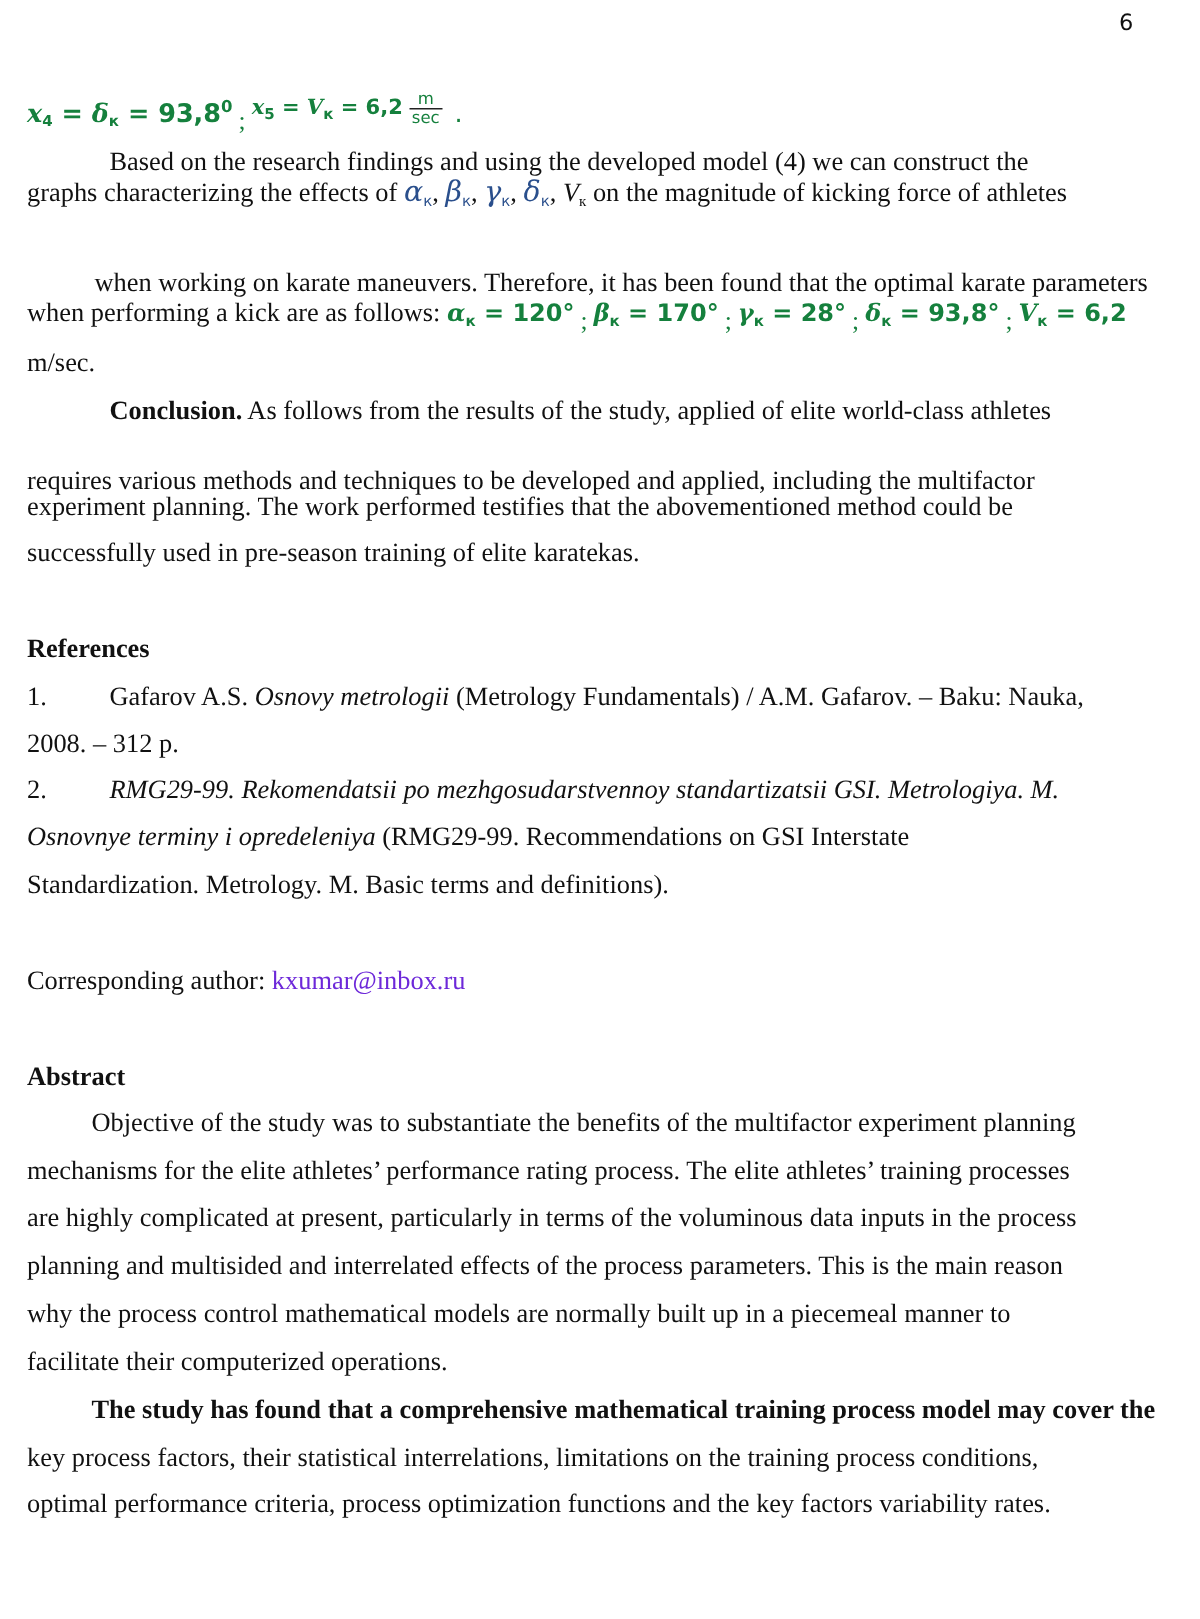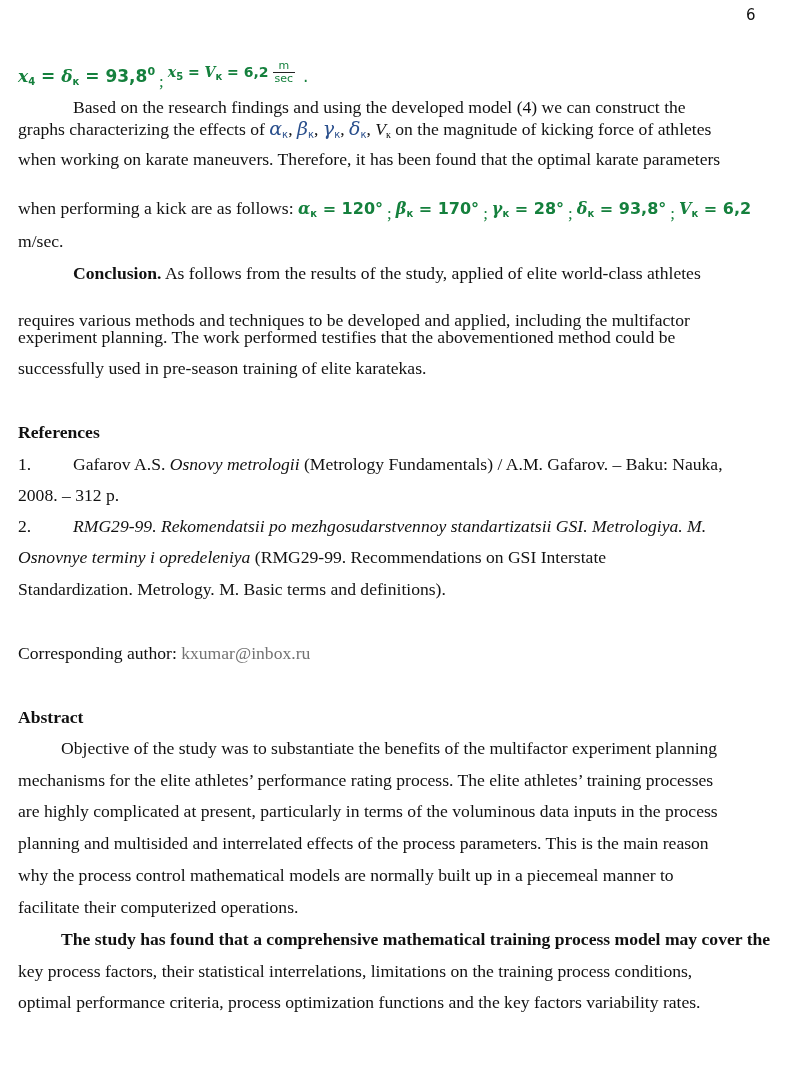--- a/index.html
+++ b/index.html
@@ -69,39 +69,39 @@
       vertical-align: middle;
       text-align: center;
       font-family: "DejaVu Sans", sans-serif;
       font-weight: normal;
       font-size: 11px;
       line-height: 12px;
       margin-left: 4px;
     }
     .frac .num { display: block; border-bottom: 1px solid #222; padding: 0 2px; }
     .frac .den { display: block; padding: 0 2px; }
-    .link { color: #737373; }
+    .link { color: #6d28d9; }
     .num-label { display: inline-block; width: 55px; }
   </style>
 </head>
 <body>
 
 <div class="page-number">6</div>
 
 <div class="line math" style="top:60px; font-size:17px;">
   <span class="mathi">x</span><span class="sub">4</span><span> = </span><span class="mathi">δ</span><span class="sub">к</span><span> = 93,8</span><sup style="font-size:11px;">0</sup><span class="sep">;</span><span style="font-size:14px; vertical-align:5px;"><span class="mathi">x</span><span class="sub">5</span><span> = </span><span class="mathi">V</span><span class="sub">к</span><span> = 6,2</span><span class="frac"><span class="num">m</span><span class="den">sec</span></span></span><span style="font-weight:normal; margin-left:8px;">.</span>
 </div>
 
 <div class="line indent" style="top:96px;">Based on the research findings and using the developed model (4) we can construct the</div>
 
 <div class="line" style="top:117px;">
   <span>graphs characterizing the effects of </span><span class="greek">α</span><span class="sub" style="color:#2a4f8c">к</span><span>, </span><span class="greek">β</span><span class="sub" style="color:#2a4f8c">к</span><span>, </span><span class="greek">γ</span><span class="sub" style="color:#2a4f8c">к</span><span>, </span><span class="greek">δ</span><span class="sub" style="color:#2a4f8c">к</span><span>, </span><span class="ital">V</span><span class="sub ital" style="font-family:'Liberation Serif',serif;">к</span><span> on the magnitude of kicking force of athletes</span>
 </div>
 
-<div class="line" style="top:148px;">when working on karate maneuvers. Therefore, it has been found that the optimal karate parameters</div>
+<div class="line" style="top:177px;margin-left:45px;">when working on karate maneuvers. Therefore, it has been found that the optimal karate parameters</div>
 
 <div class="line" style="top:197px;">
   <span>when performing a kick are as follows: </span><span class="math"><span class="mathi">α</span><span class="sub">к</span><span> = 120°</span><span class="sep">;</span><span class="mathi">β</span><span class="sub">к</span><span> = 170°</span><span class="sep">;</span><span class="mathi">γ</span><span class="sub">к</span><span> = 28°</span><span class="sep">;</span><span class="mathi">δ</span><span class="sub">к</span><span> = 93,8°</span><span class="sep">;</span><span class="mathi">V</span><span class="sub">к</span><span> = 6,2</span></span>
 </div>
 
 <div class="line" style="top:230px;">m/sec.</div>
 
 <div class="line indent" style="top:262px;">
   <span class="bold">Conclusion.</span><span> As follows from the results of the study, applied of elite world-class athletes</span>
 </div>

